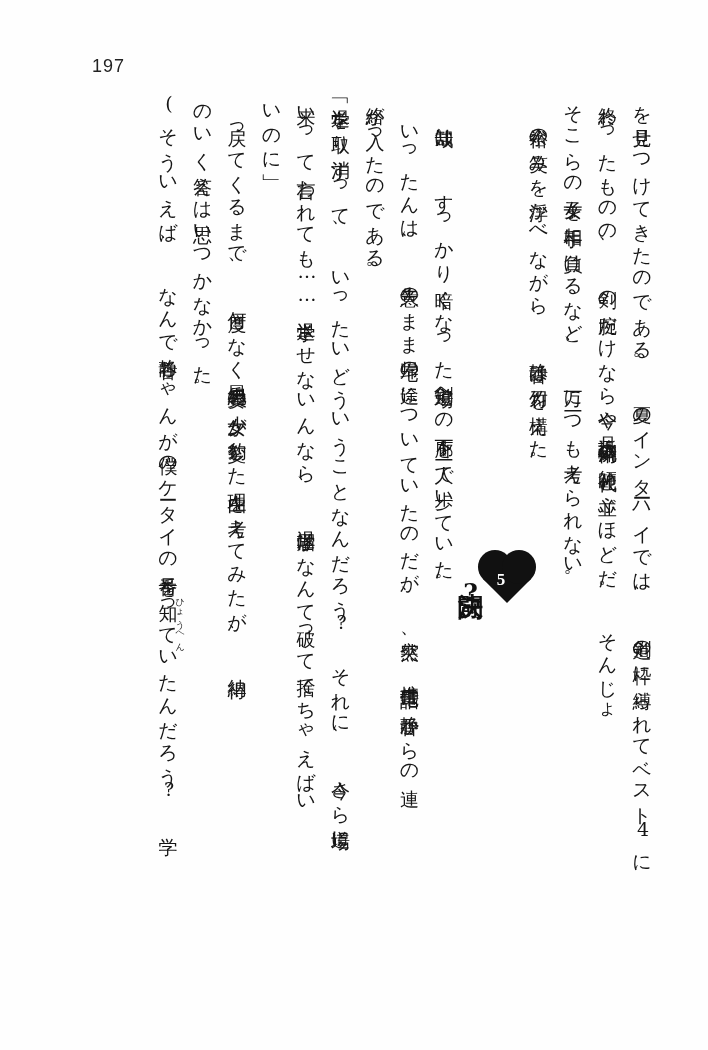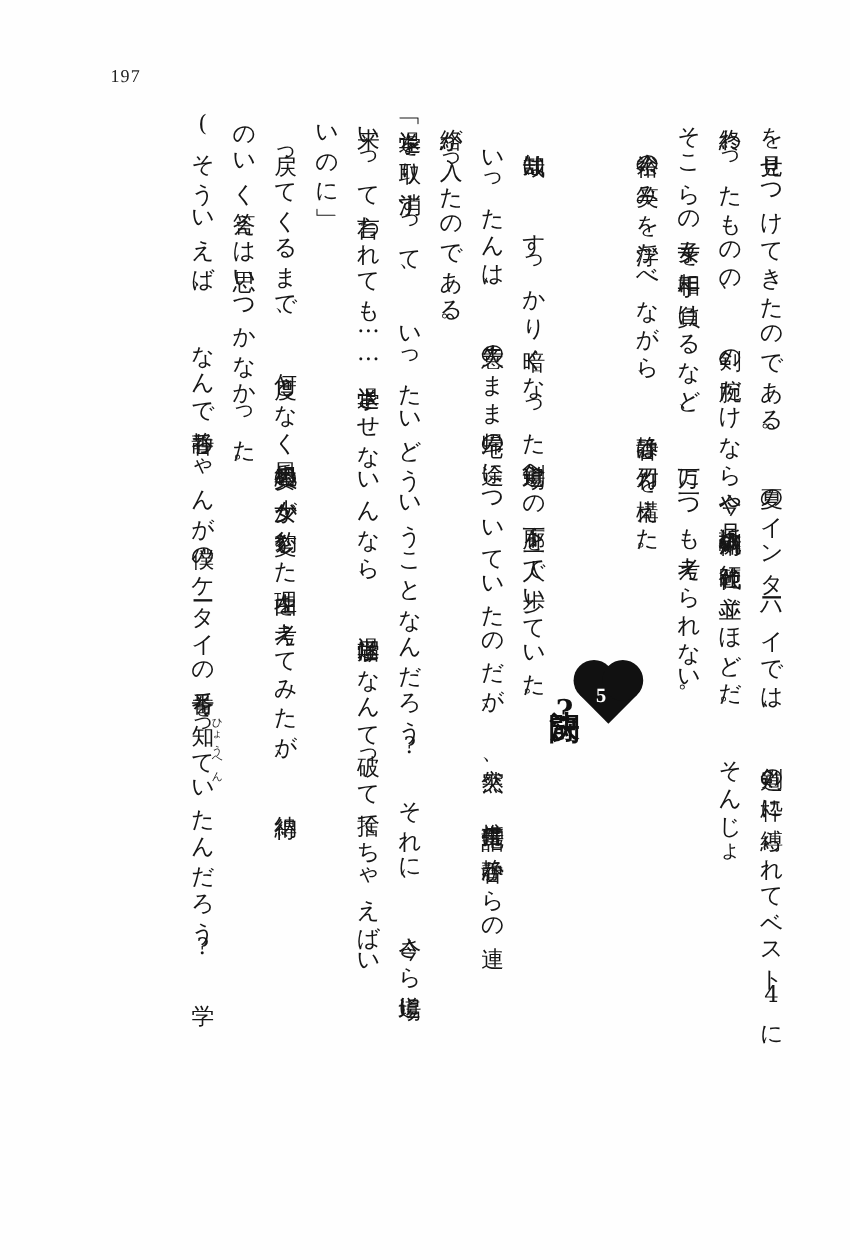--- a/index.html
+++ b/index.html
@@ -20,24 +20,24 @@
     position: absolute;
     inset: 0;
     background: #fefefe;
   }
 
   
   .page-number {
     position: absolute;
     top: 56px;
     left: 92px;
-    font-size: 15px;
+    font-size: 18px;
     letter-spacing: 1px;
     color: #222;
-    font-family: Liberation Serif, serif;
+    font-family: Liberation Sans, sans-serif;
   }
 
   
   .vcols {
     position: absolute;
     top: 92px;
     left: 58px;
     width: 594px;
     height: 900px;
     display: flex;

